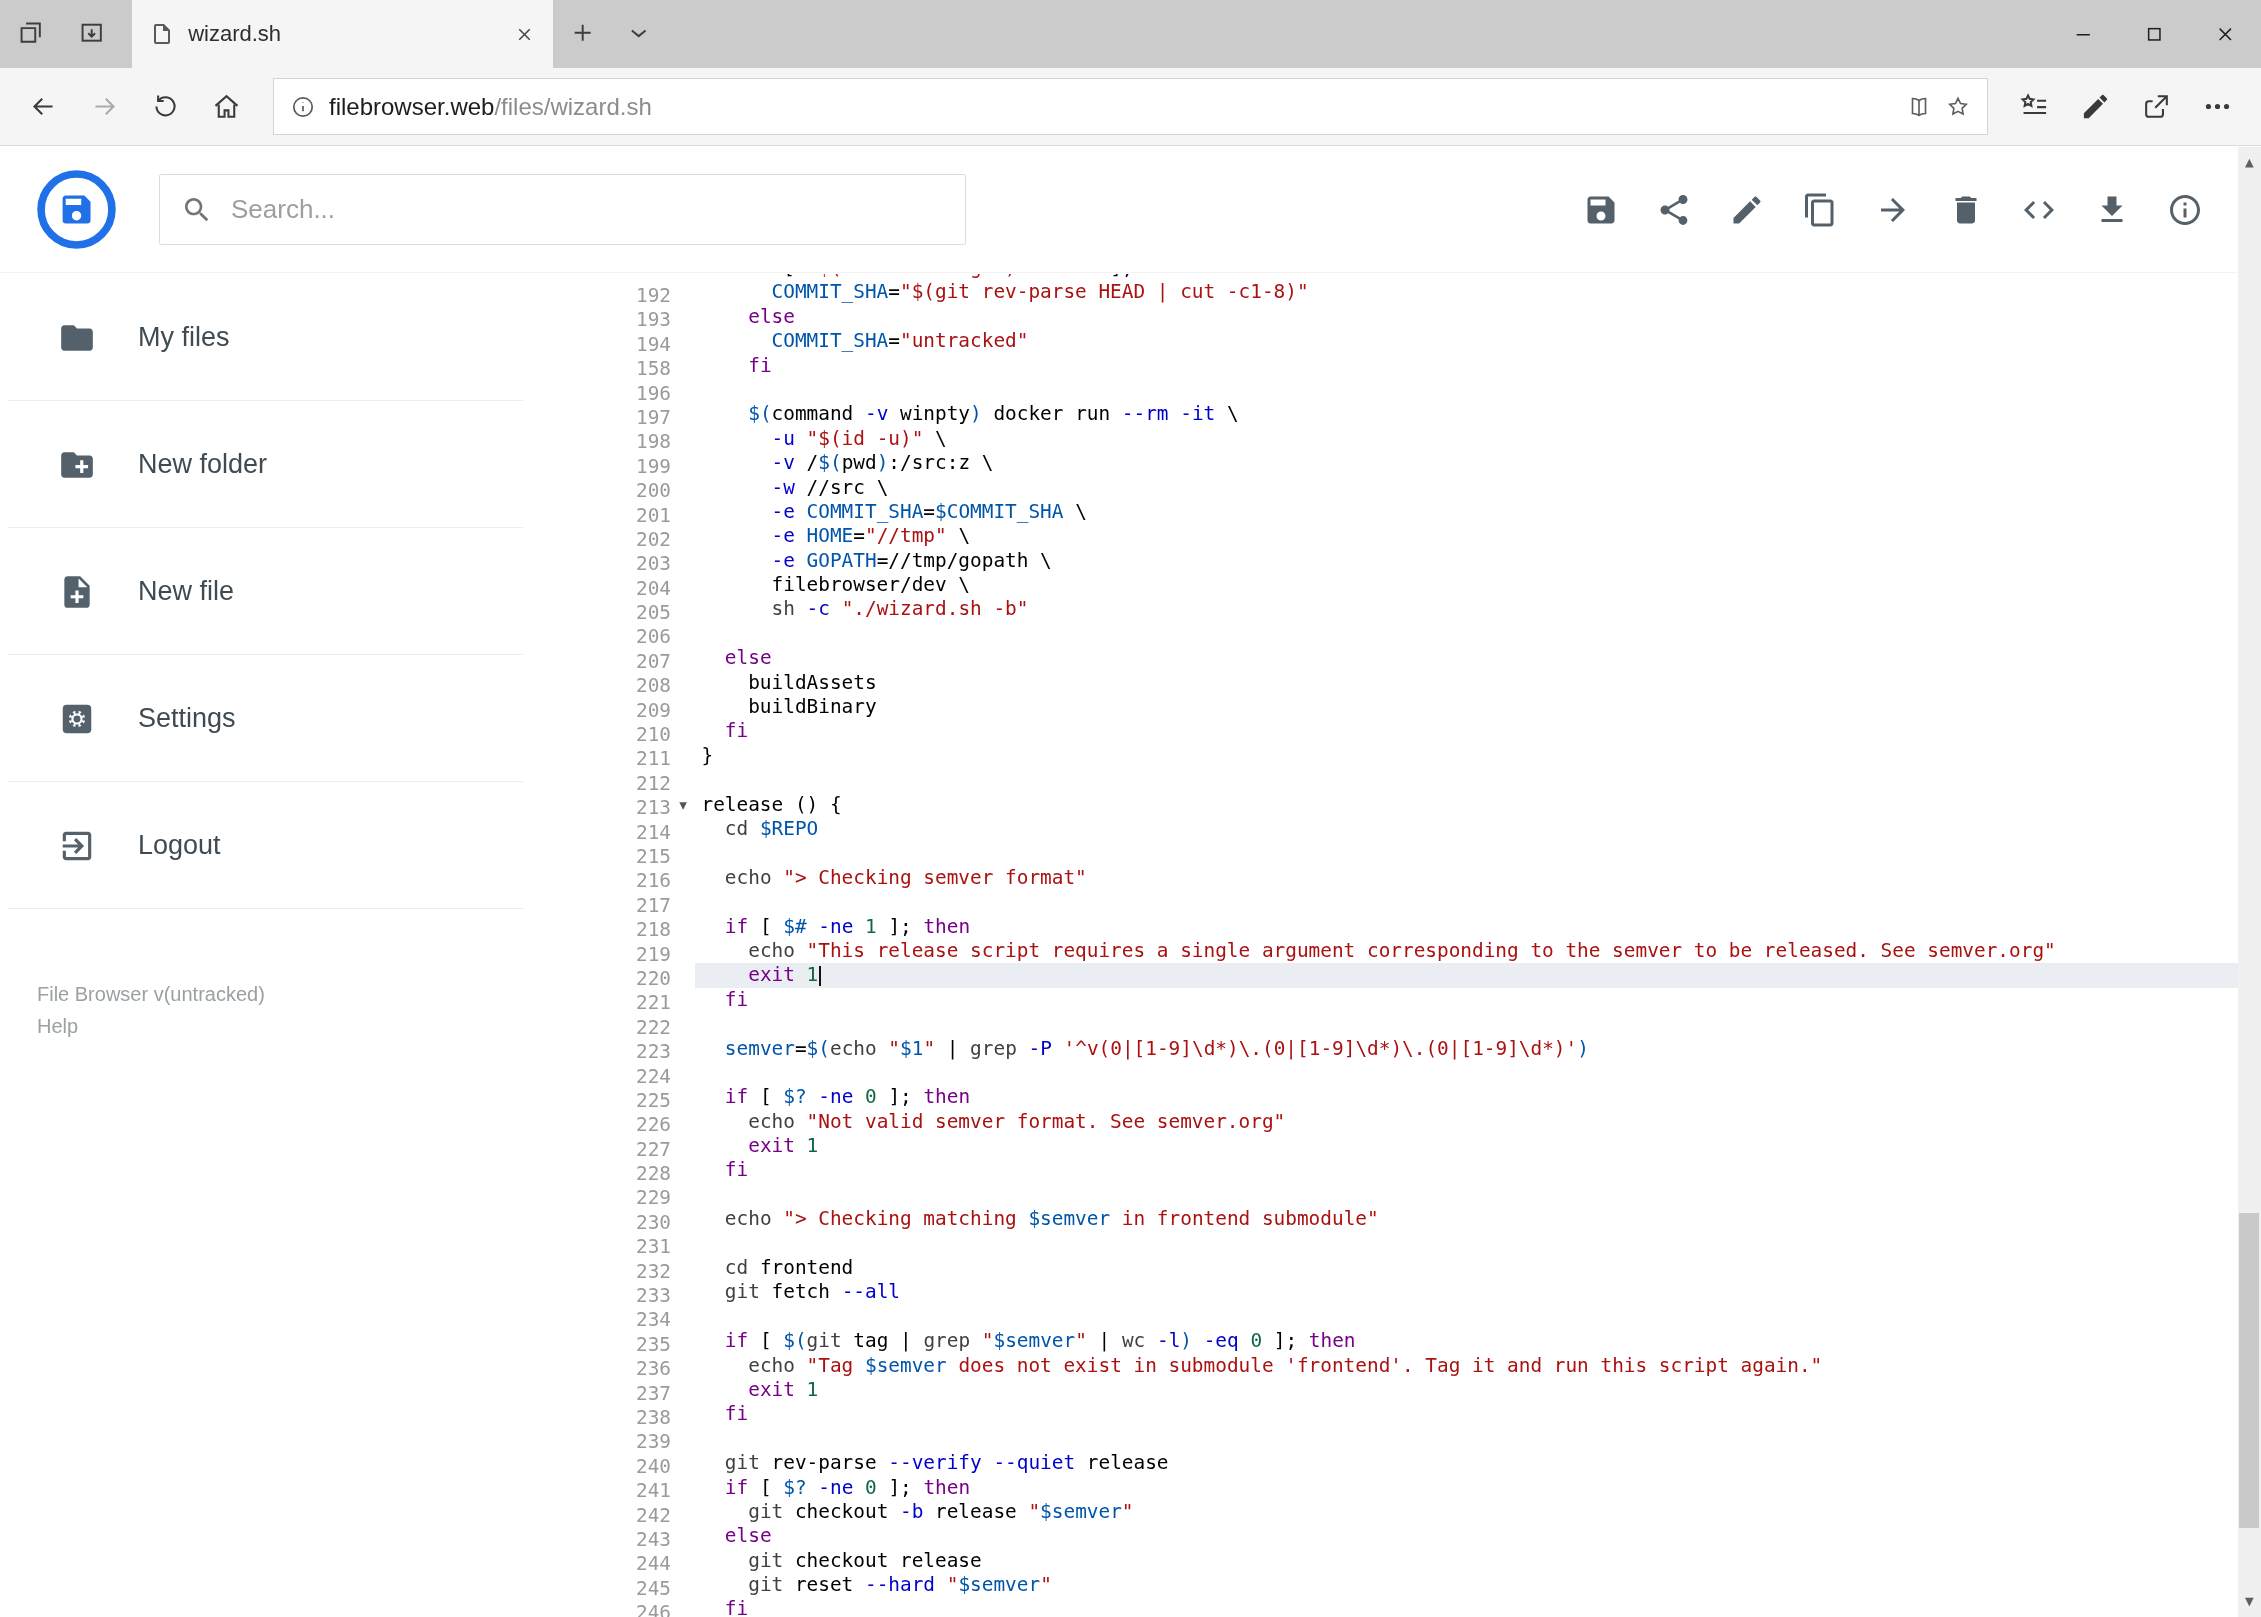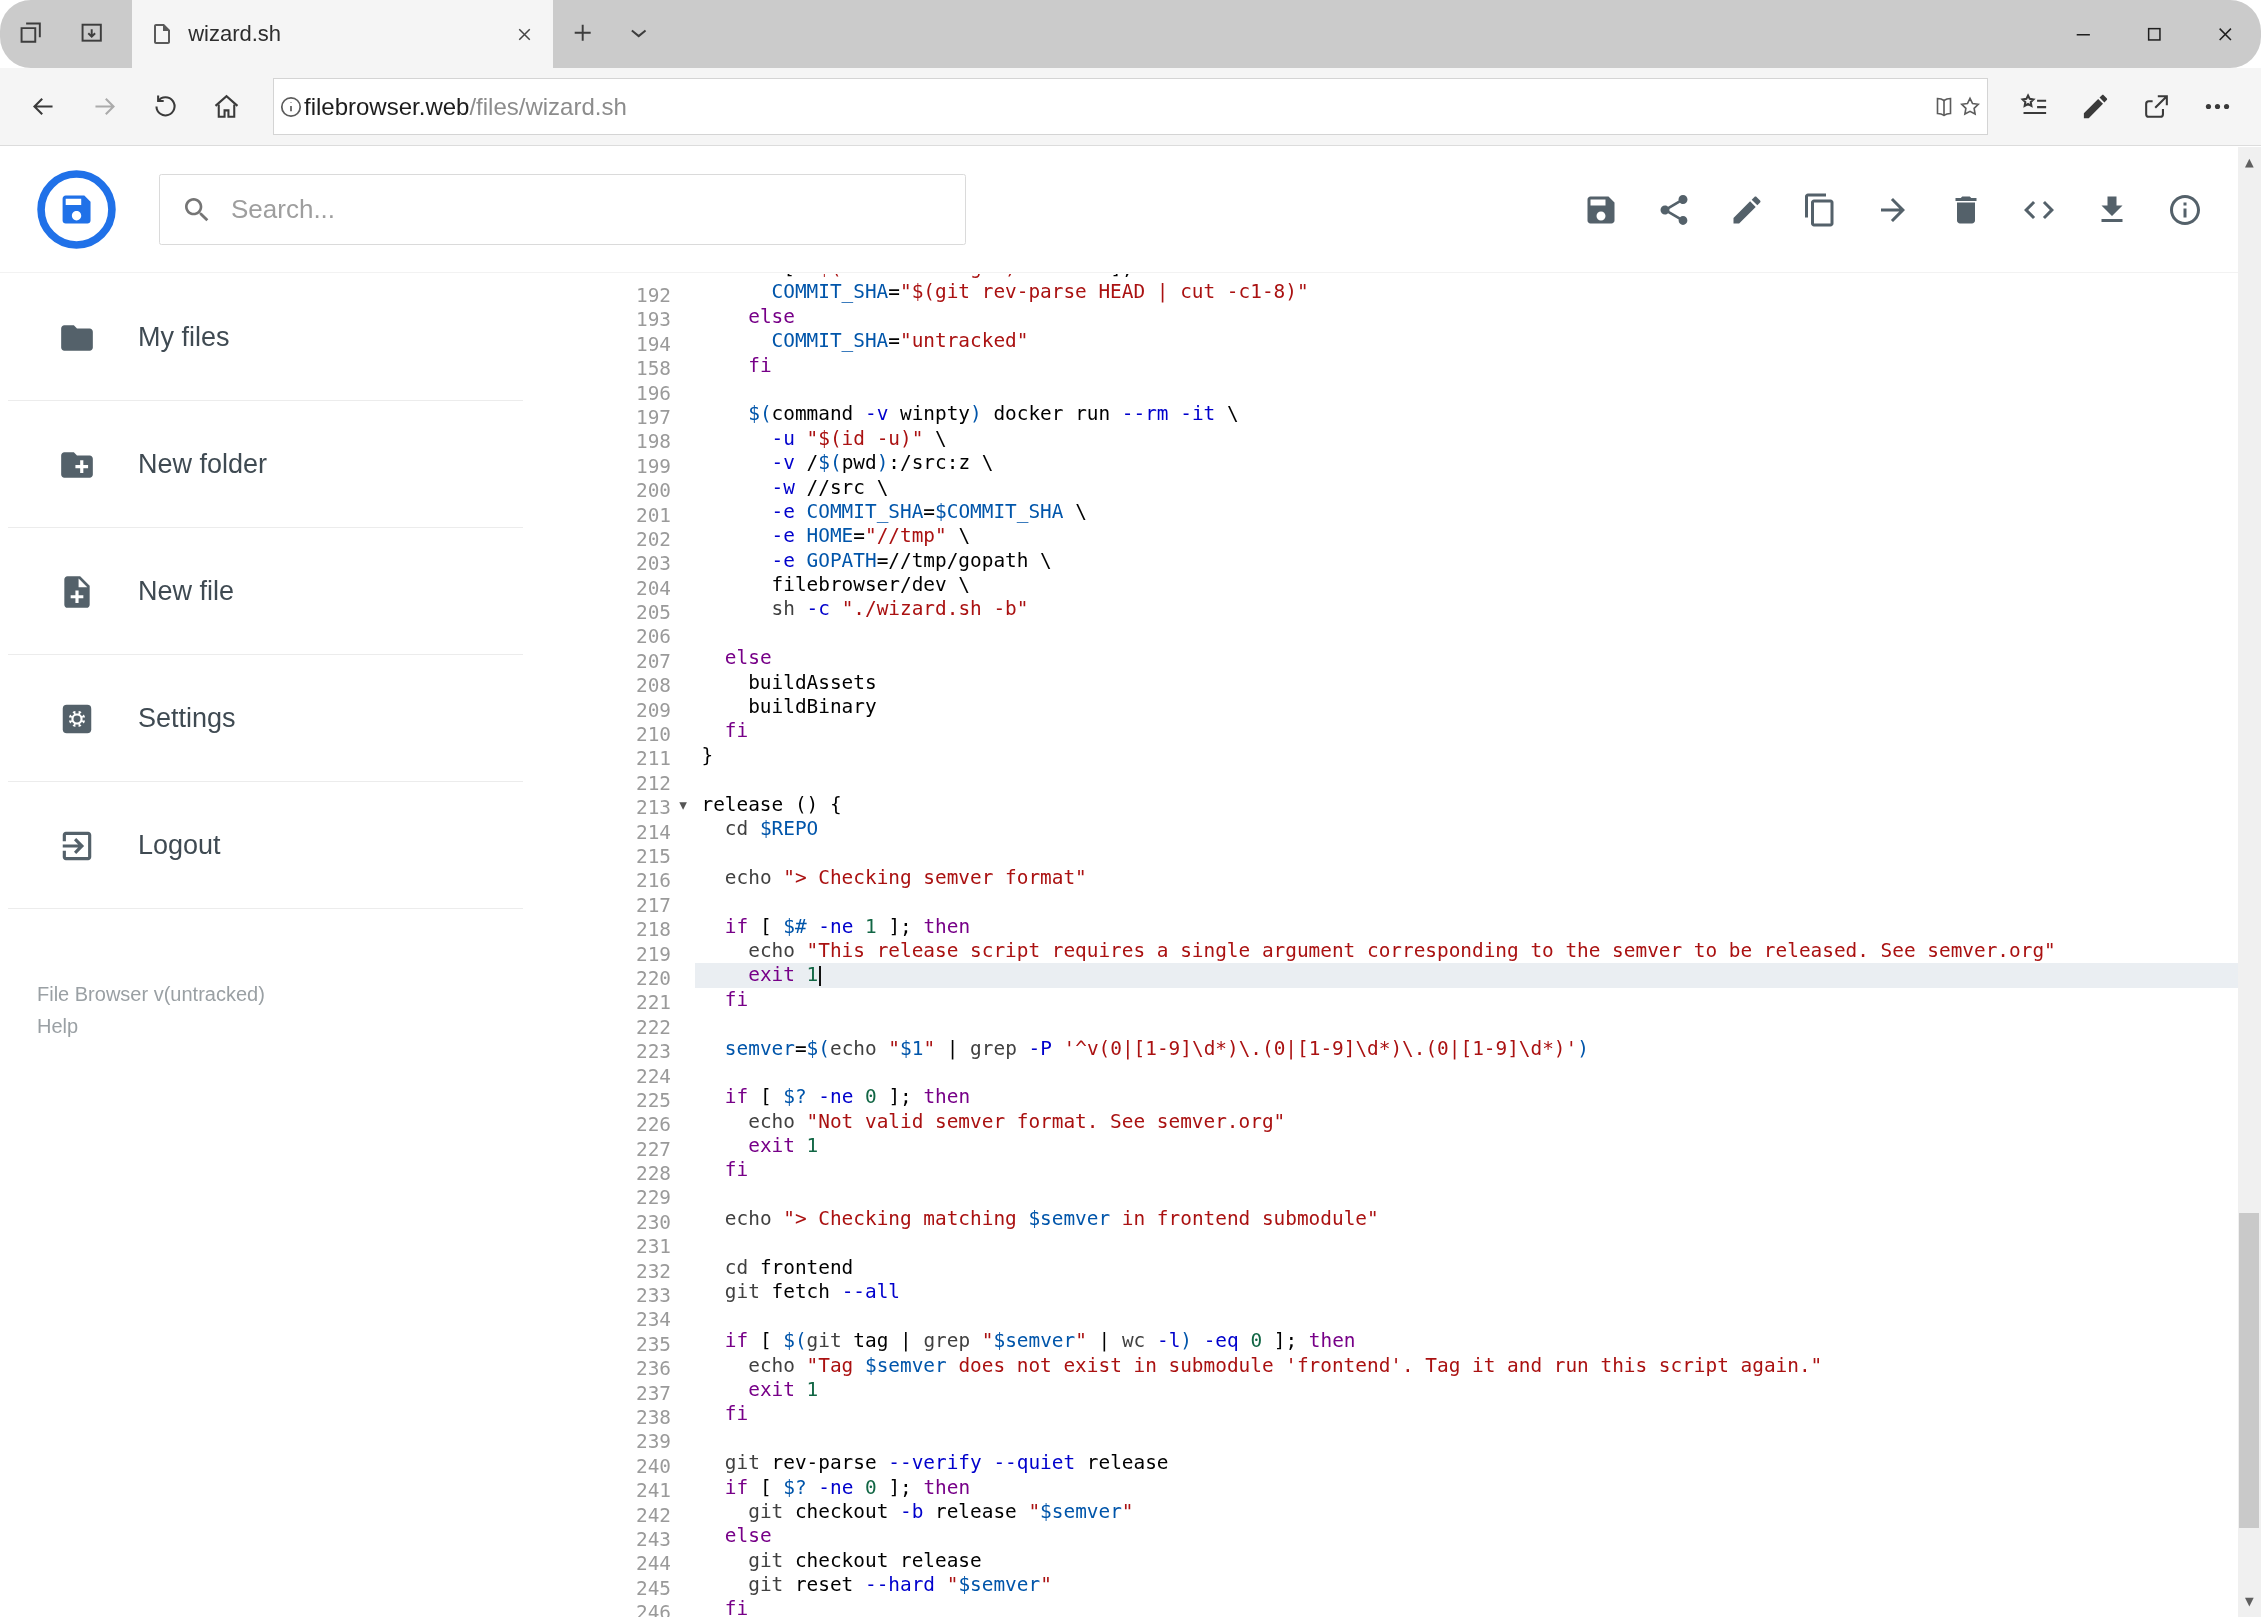--- a/index.html
+++ b/index.html
@@ -2,21 +2,21 @@
 <html style="font-size:13px"><head>
 <meta charset="utf-8">
 <style>
   * { margin:0; padding:0; box-sizing:border-box; }
   html,body { background:#666; }
   .screen { position:relative; width:2261px; height:1617px; background:#fff; overflow:hidden;
             font-family:"Liberation Sans",sans-serif; }
 
   
   .tabbar { position:absolute; top:0; left:0; right:0; height:68px; background:#cbcbcb;
-            display:flex; align-items:stretch;border-radius:31px; }
+            display:flex; align-items:stretch; }
   .tabtool { width:61px; display:flex; align-items:center; justify-content:center; color:#3d3d3d; }
   .tabtool svg, .newtab svg, .tabchev svg { width:27.4px; height:27.4px; }
   .tab { width:421px; margin-left:9.7px; background:#f5f5f5; display:flex; align-items:center;
          padding:0 18px; gap:14.5px; }
   .tab-favicon { color:#5a5a5a; display:flex; }
   .tab-favicon svg { width:24px; height:24px; }
   .tab-title { font-size:22px; color:#2e2e2e; flex:1; white-space:nowrap; overflow:hidden; }
   .tab-close { color:#444; display:flex; }
   .tab-close svg { width:21px; height:21px; }
   .newtab { width:60px; display:flex; align-items:center; justify-content:center; color:#3d3d3d; }
@@ -25,21 +25,21 @@
   .win-btn { width:71px; display:flex; align-items:center; justify-content:center; color:#1f1f1f; }
   .win-btn svg { width:22.6px; height:22.6px; }
 
   
   .navbar { position:absolute; top:68px; left:0; right:0; height:78px; background:#f5f5f5;
             border-bottom:0.8px solid #dcdcdc; display:flex; align-items:center; padding:0 13px; }
   .nav-btn { width:61px; height:61px; display:flex; align-items:center; justify-content:center; color:#3a3a3a; }
   .nav-btn svg { width:31px; height:31px; }
   .nav-btn.disabled { color:#ababab; }
   .addressbar { flex:1; height:57px; background:#fff; border:0.8px solid #d4d4d4; display:flex;
-                align-items:center; padding:0 4px; margin:0 16px; }
+                align-items:center; padding:0 16px; gap:13px; margin:0 16px; }
   .addr-icon { color:#5c5c5c; display:flex; }
   .addr-icon svg { width:26px; height:26px; }
   .url { font-size:24px; white-space:nowrap; }
   .url-domain { color:#1d1d1d; }
   .url-path { color:#8c8c8c; }
   .addr-spacer { flex:1; }
 
   
   .appheader { position:absolute; top:147px; left:0; right:23.4px; height:126px; background:#fff;
                display:flex; align-items:center; border-bottom:0.8px solid #f2f2f2; }

